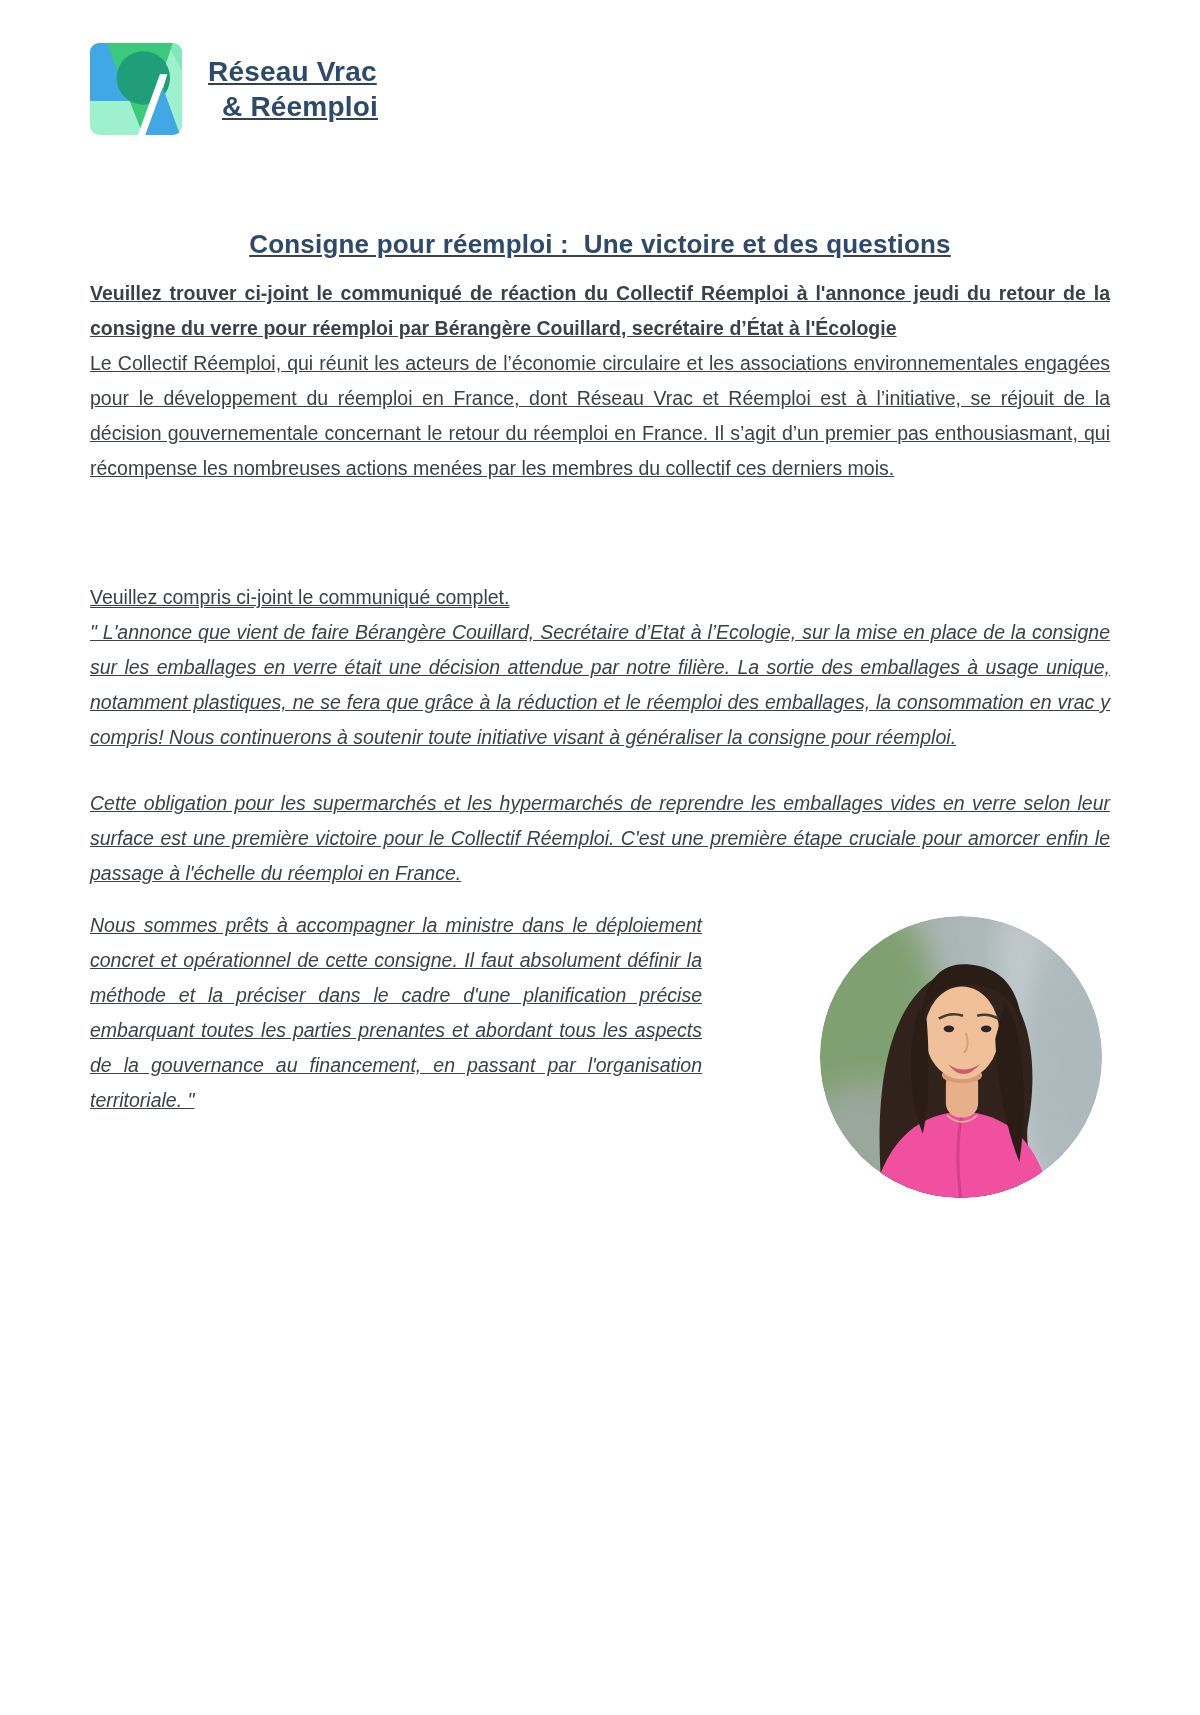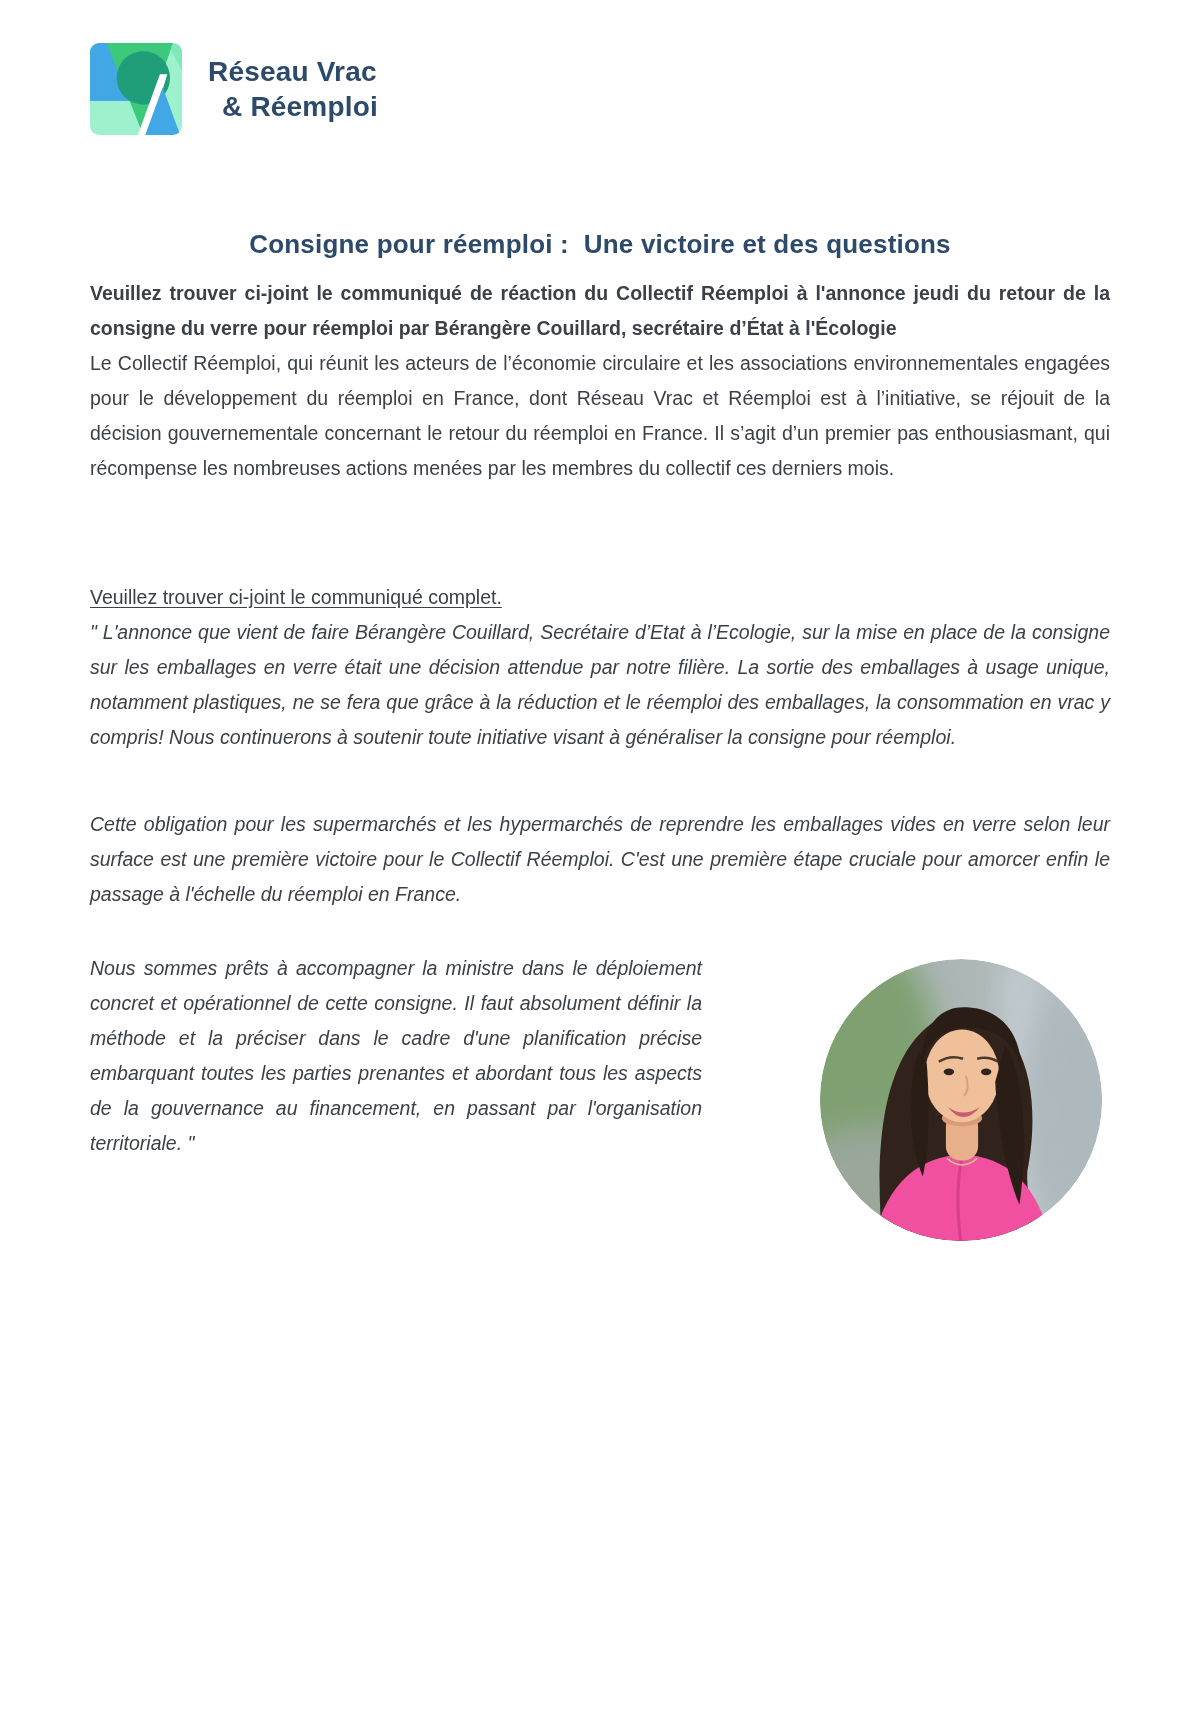--- a/index.html
+++ b/index.html
@@ -9,43 +9,43 @@
   }
   *{box-sizing:border-box;}
   html,body{margin:0;padding:0;}
   body{
     width:1200px;height:1715px;
     background:var(--bg);
     font-family:"Liberation Sans", sans-serif;
     color:var(--body-color);
     overflow:hidden;
   }
-  .page{padding:0 90px;}
+  .page{padding:0 90px;text-decoration:underline;}
   
   .header{padding-top:42px;display:flex;align-items:center;gap:26px;}
   .logo-mark{width:92px;height:94px;flex:0 0 auto;}
   .brand-name{color:var(--title-color);font-weight:bold;font-size:28px;line-height:1.25;letter-spacing:.2px;}
   .brand-name .l2{padding-left:14px;text-align:right;}
   
   h1.doc-title{
     margin:93px 0 16px;text-align:center;
     color:var(--title-color);font-size:26px;font-weight:bold;letter-spacing:.2px;
   }
   
   p{font-size:19.5px;line-height:35px;text-align:justify;margin:0;}
   .intro{font-weight:bold;}
   .collectif{}
   .linkline{margin-top:94px;text-align:left;}
   a.attachment{color:inherit;text-decoration:underline;text-underline-offset:3px;cursor:pointer;}
   .attribution{margin-top:45px;text-align:left;}
   .attribution .name{font-weight:bold;}
   .attribution .colon{font-weight:normal;}
   .quote{font-style:italic;}
-  .q2{margin-top:52px;}
-  .q3wrap{margin-top:39px;}
+  .q2{margin-top:31px;}
+  .q3wrap{margin-top:17px;}
   .q3wrap::after{content:"";display:block;clear:both;}
   .photo{
     float:right;width:282px;height:282px;
     margin:8px 8px 12px 118px;
     border-radius:50%;overflow:hidden;
   }
   .photo svg{display:block;width:100%;height:100%;}
 </style>
 </head>
 <body>
@@ -76,21 +76,21 @@
     </div>
   </div>
 
   <h1 class="doc-title">Consigne pour réemploi :&nbsp; Une victoire et des questions</h1>
 
   <p class="intro">Veuillez trouver ci-joint le communiqué de réaction du Collectif Réemploi à l'annonce jeudi du retour de la consigne du verre pour réemploi par Bérangère Couillard, secrétaire d’État à l'Écologie</p>
 
   <p class="collectif">Le Collectif Réemploi, qui réunit les acteurs de l’économie circulaire et les associations environnementales engagées pour le développement du réemploi en France, dont Réseau Vrac et Réemploi est à l’initiative, se réjouit de la décision gouvernementale concernant le retour du réemploi en France. Il s’agit d’un premier pas enthousiasmant, qui récompense les nombreuses actions menées par les membres du collectif ces derniers mois.</p>
 
   <p class="linkline">
-    <a class="attachment" href="#">Veuillez trouver ci-joint le communiqué complet.</a>
+    <a class="attachment" href="#">Veuillez compris ci-joint le communiqué complet.</a>
   </p>
 
 
   <p class="quote q1">" L'annonce que vient de faire Bérangère Couillard, Secrétaire d’Etat à l’Ecologie, sur la mise en place de la consigne sur les emballages en verre était une décision attendue par notre filière. La sortie des emballages à usage unique, notamment plastiques, ne se fera que grâce à la réduction et le réemploi des emballages, la consommation en vrac y compris! Nous continuerons à soutenir toute initiative visant à généraliser la consigne pour réemploi.</p>
 
   <p class="quote q2">Cette obligation pour les supermarchés et les hypermarchés de reprendre les emballages vides en verre selon leur surface est une première victoire pour le Collectif Réemploi. C'est une première étape cruciale pour amorcer enfin le passage à l'échelle du réemploi en France.</p>
 
   <div class="q3wrap">
     <figure class="photo" style="margin-top:8px;">
       <svg viewBox="0 0 280 280" aria-hidden="true">

